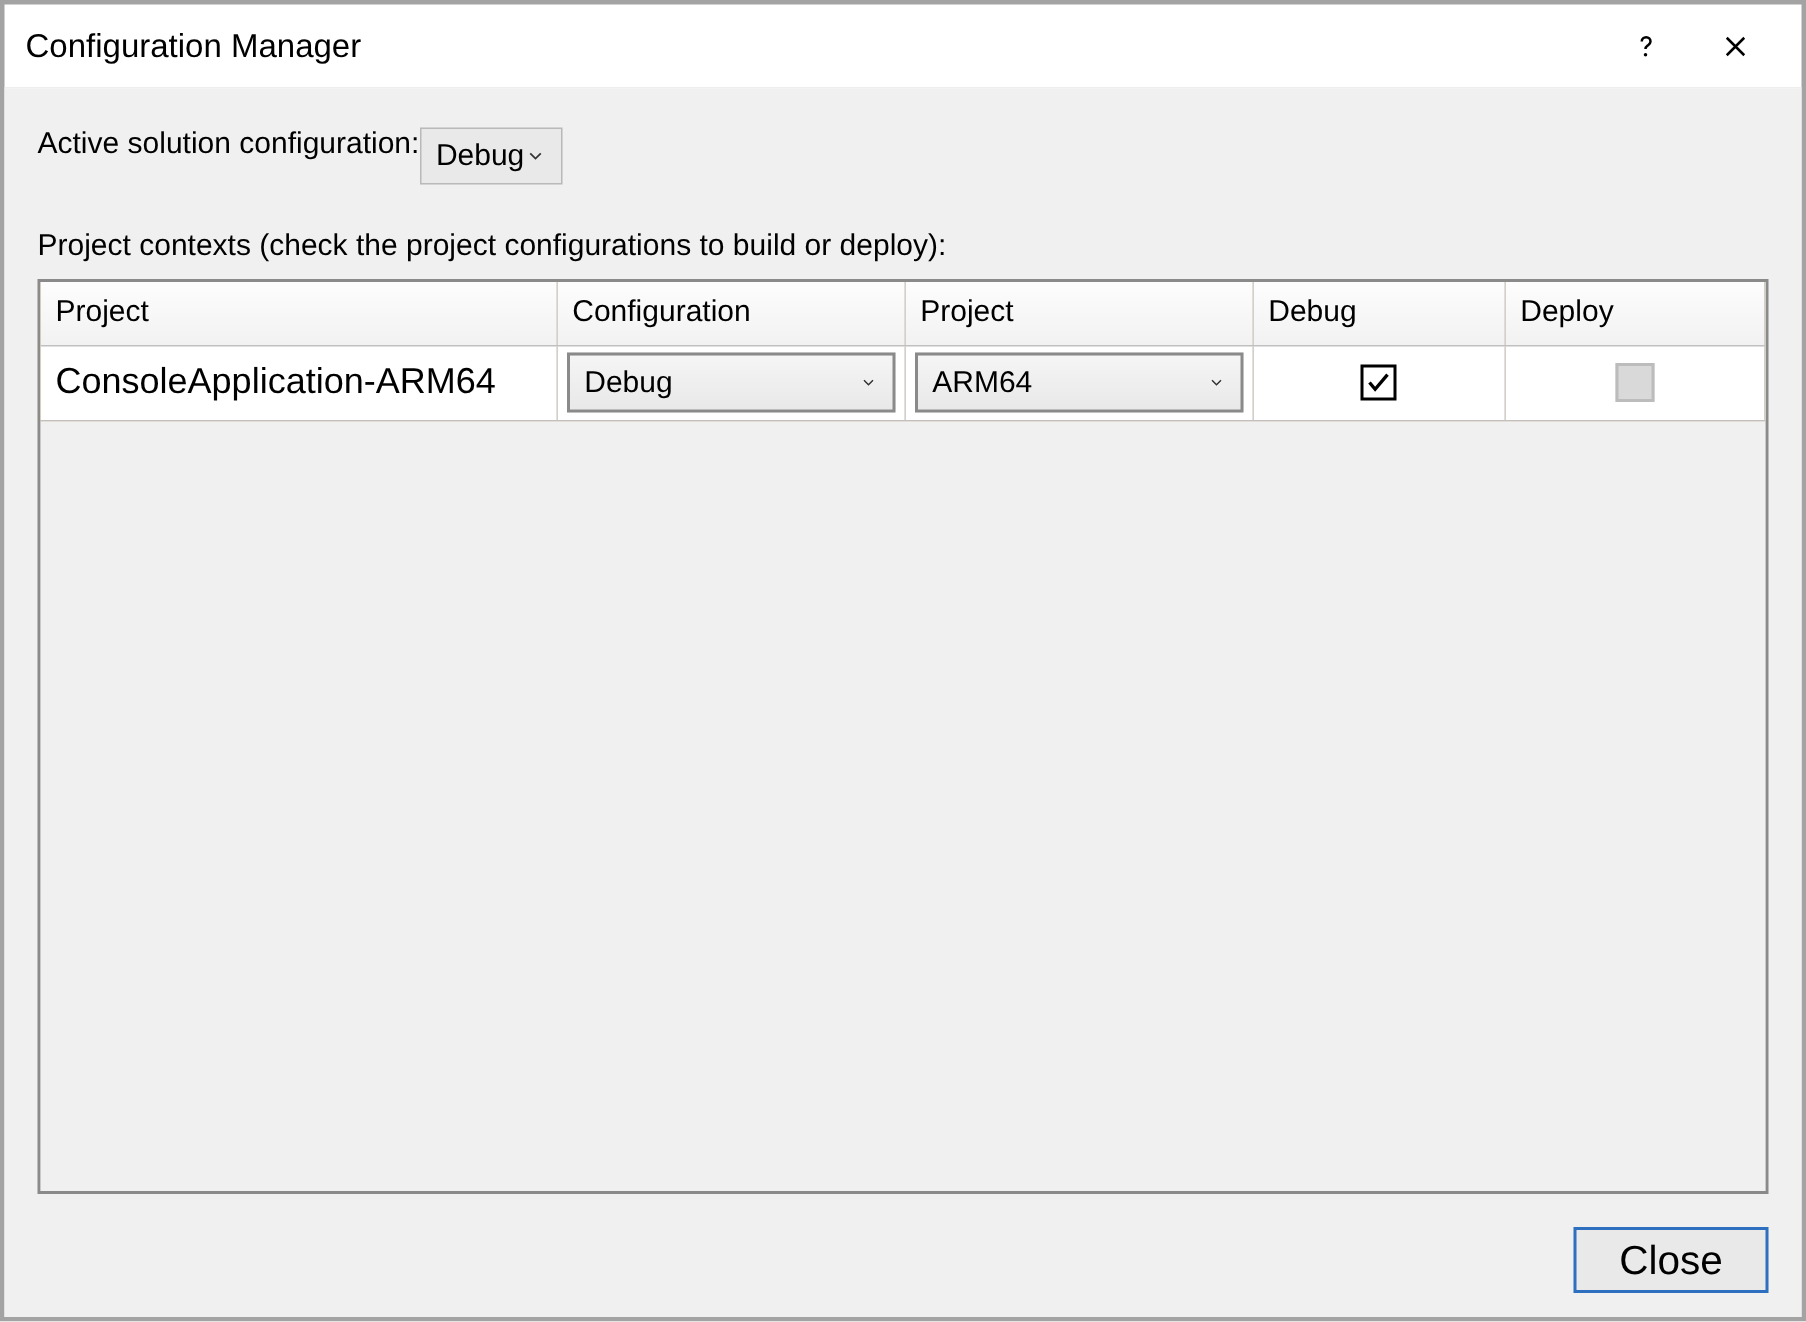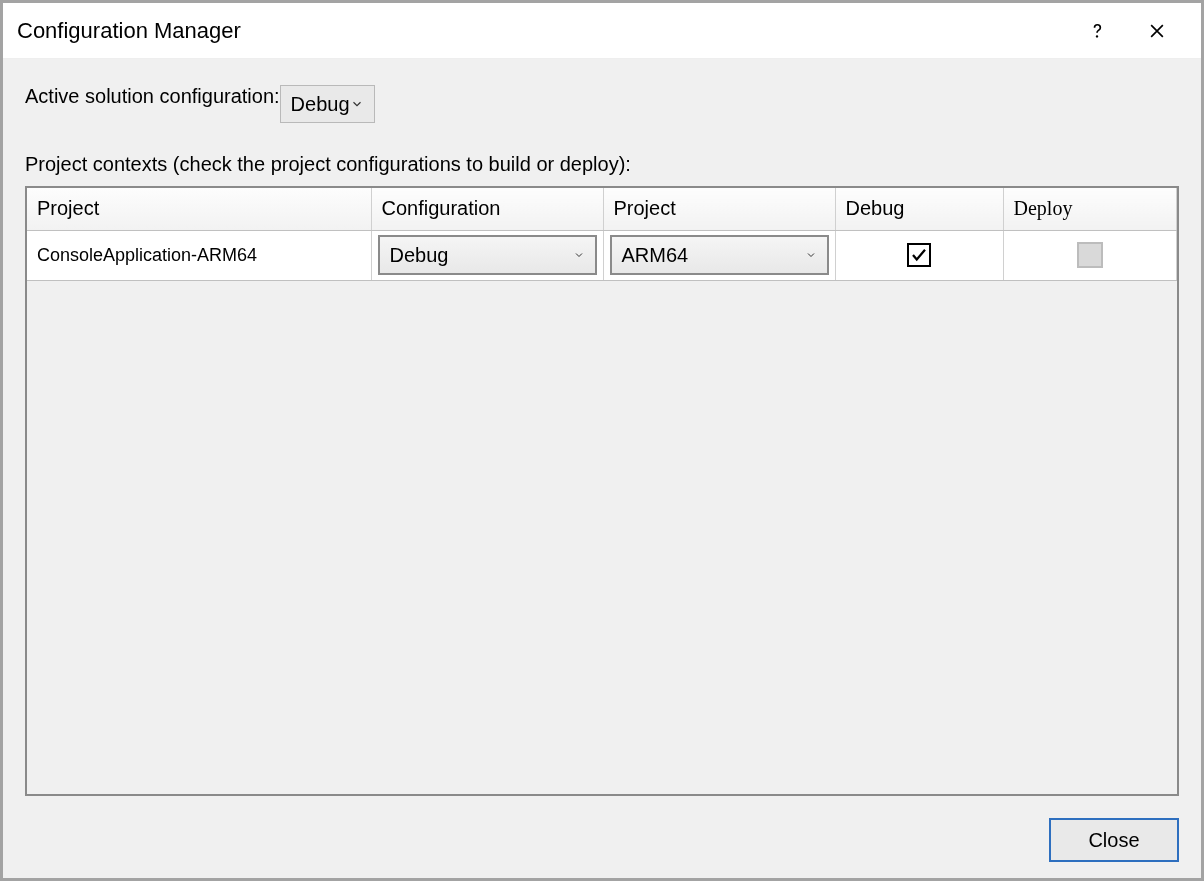--- a/index.html
+++ b/index.html
@@ -96,23 +96,23 @@
     height: 50px;
     border-right: 1px solid #d0d0d0;
     border-bottom: 1px solid #c0c0c0;
     vertical-align: middle;
     background: #fff;
   }
   .col-project { width: 344px; }
   .col-config  { width: 232px; margin-left: 35px; }
   .col-platform{ width: 232px; }
   .col-build   { width: 168px; }
-  .col-deploy  { width: auto; font-family: Liberation Serif, serif; }
-
-  .cell-text { padding: 0 10px; font-size: 18px; }
+  .col-deploy  { width: auto; }
+
+  .cell-text { padding: 0 10px; font-size: 24px; }
 
   .cell-combo {
     margin: 4px 6px;
     height: 40px;
     border: 2px solid #8a8a8a;
     background: linear-gradient(#f5f5f5, #e8e8e8);
     display: flex; align-items: center;
     padding: 0 10px;
     cursor: default;
   }
@@ -138,21 +138,21 @@
 
   .footer {
     display:flex; justify-content:flex-end;
     padding-top: 22px;
   }
   .btn {
     min-width: 130px; height: 44px;
     background: #e9e9e9;
     border: 2px solid #2e6fbf;
     display:flex; align-items:center; justify-content:center;
-    font-size: 20px;
+    font-size: 27px;
     cursor: default;
   }
 </style>
 </head>
 <body>
 
 <div class="window">
 
   <div class="titlebar">
     <div class="title">Configuration Manager</div>

